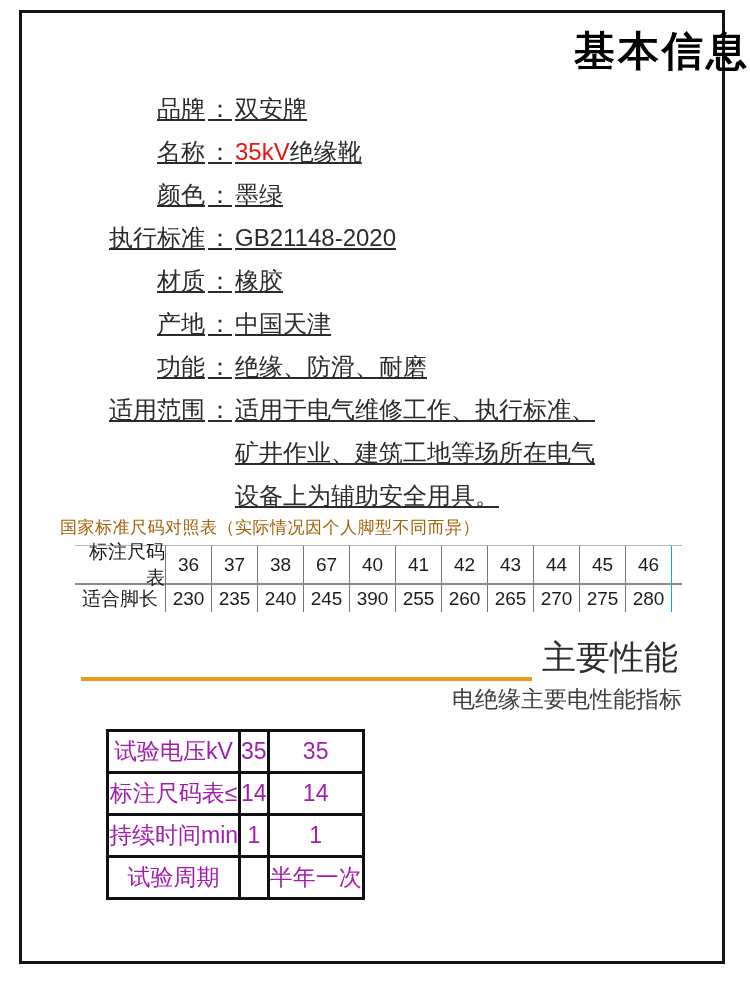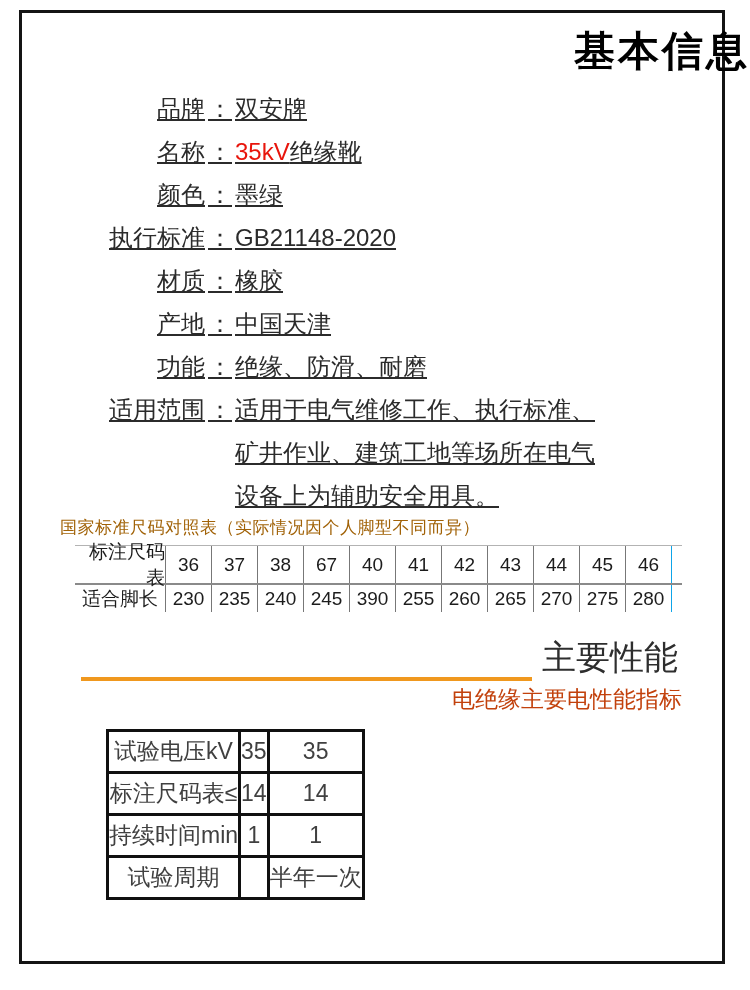--- a/index.html
+++ b/index.html
@@ -52,29 +52,29 @@
   .size-fill { flex:1; }
   
   .perf-header {
     position:absolute; top:637px; left:81px; width:597px; height:44px;
     display:flex; align-items:flex-end;
   }
   .orange-line { flex:1; height:4px; background:#F0981E; }
   .perf-title { margin-left:10px; font-size:34px; color:#2e2e2e; flex:none; }
   .perf-subtitle {
     position:absolute; top:684px; right:68px;
-    font-size:23px; color:#c2410c;
+    font-size:23px; color:#404040;
   }
   .perf-table {
     position:absolute; top:729px; left:106px;
     border-collapse:collapse; table-layout:fixed;
   }
   .perf-table th, .perf-table td {
     border:3px solid #101010; text-align:center; vertical-align:middle;
-    height:39px; padding:0; font-size:23px; color:#404040;
+    height:39px; padding:0; font-size:23px; color:#a21caf;
   }
   .perf-table th { font-weight:bold; color:#000; }
   .col-a { width:185px; } .col-b { width:163px; } .col-c { width:162px; }
 </style>
 </head>
 <body>
 
 <div class="frame"></div>
 
 <div class="title">基本信息</div>

